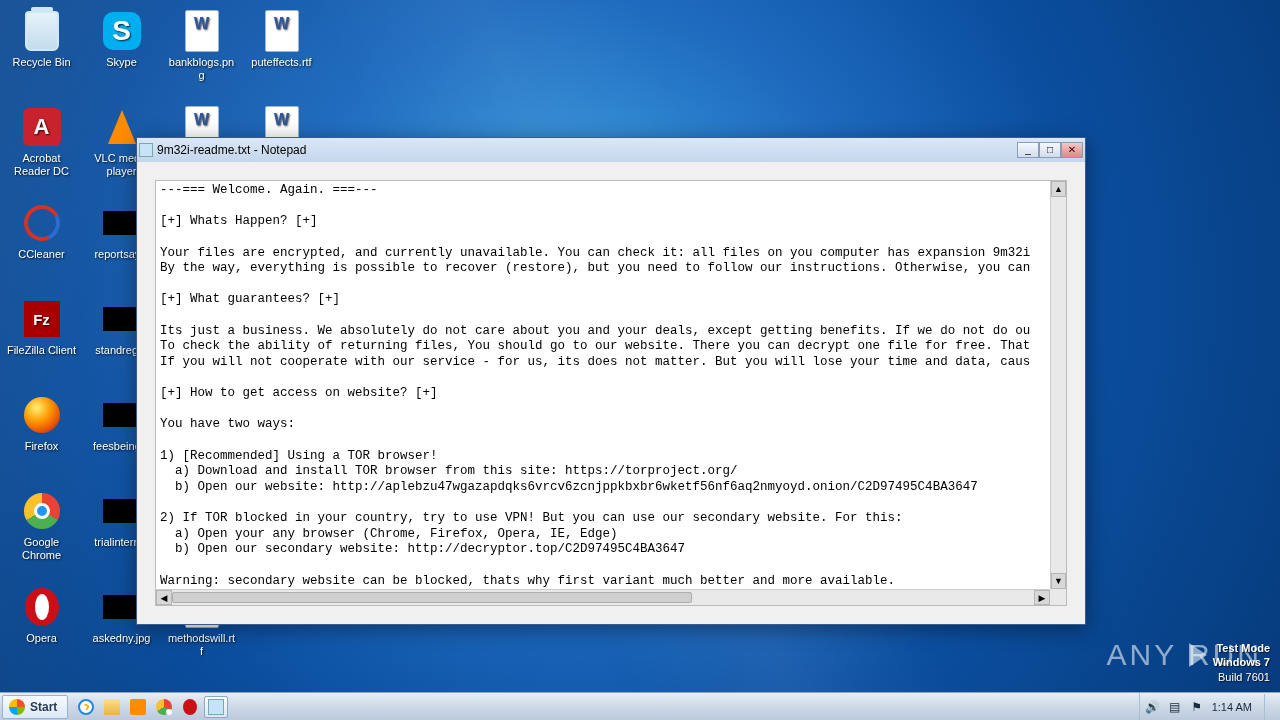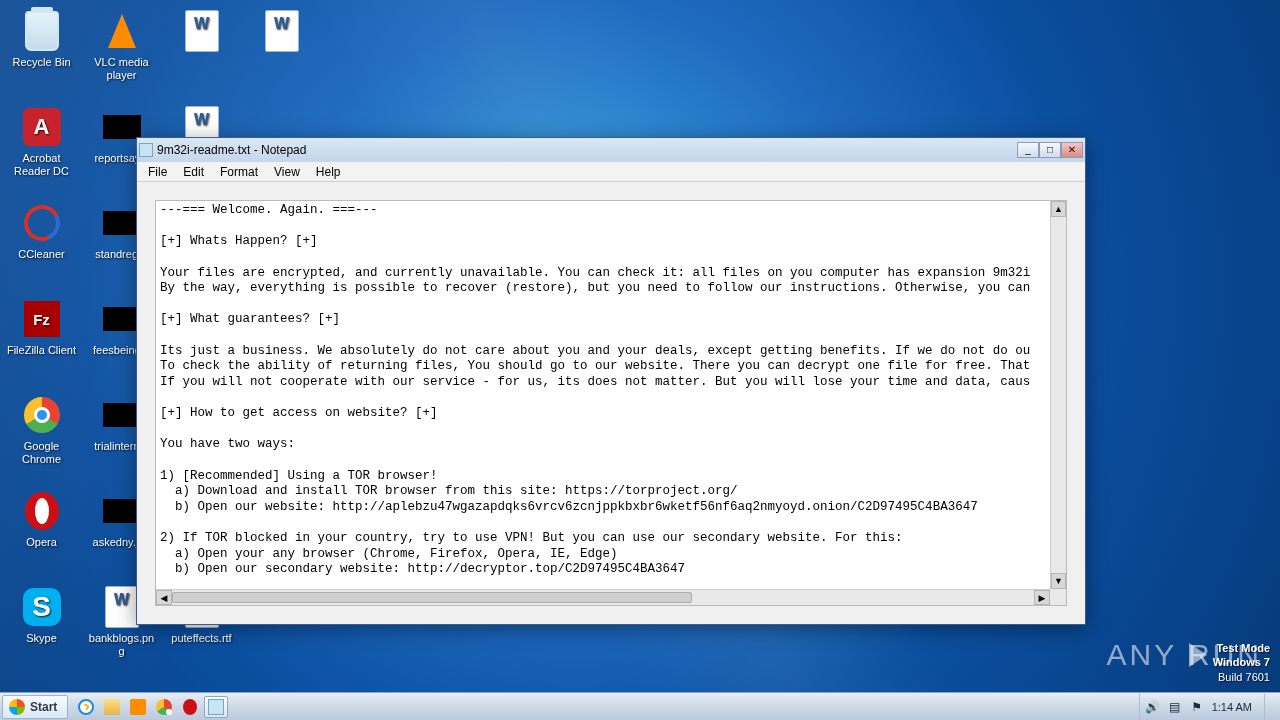--- a/index.html
+++ b/index.html
@@ -146,20 +146,26 @@
         <div class="label">CCleaner</div>
       </div>
     <div class="icon-cell">
         <div class="glyph">
           <div class="ic-fz">Fz</div>
         </div>
         <div class="label">FileZilla Client</div>
       </div>
     <div class="icon-cell">
         <div class="glyph">
+          <div class="ic-firefox"></div>
+        </div>
+        <div class="label">Firefox</div>
+      </div>
+    <div class="icon-cell">
+        <div class="glyph">
           <div class="ic-chrome"></div>
         </div>
         <div class="label">Google Chrome</div>
       </div>
     <div class="icon-cell">
         <div class="glyph">
           <div class="ic-opera"></div>
         </div>
         <div class="label">Opera</div>
       </div>
@@ -267,27 +273,20 @@
   <div class="notepad">
     <div class="titlebar">
       <div class="np-icon"></div>
       <div class="title-text">9m32i-readme.txt - Notepad</div>
       <div class="wbtns">
         <div class="wbtn">_</div>
         <div class="wbtn">□</div>
         <div class="wbtn close">✕</div>
       </div>
     </div>
-    <div class="menubar">
-      <div class="mi">File</div>
-      <div class="mi">Edit</div>
-      <div class="mi">Format</div>
-      <div class="mi">View</div>
-      <div class="mi">Help</div>
-    </div>
     <div class="textarea-wrap">
       <div class="textarea">---=== Welcome. Again. ===---
 
 [+] Whats Happen? [+]
 
 Your files are encrypted, and currently unavailable. You can check it: all files on you computer has expansion 9m32i
 By the way, everything is possible to recover (restore), but you need to follow our instructions. Otherwise, you can
 
 [+] What guarantees? [+]
 

